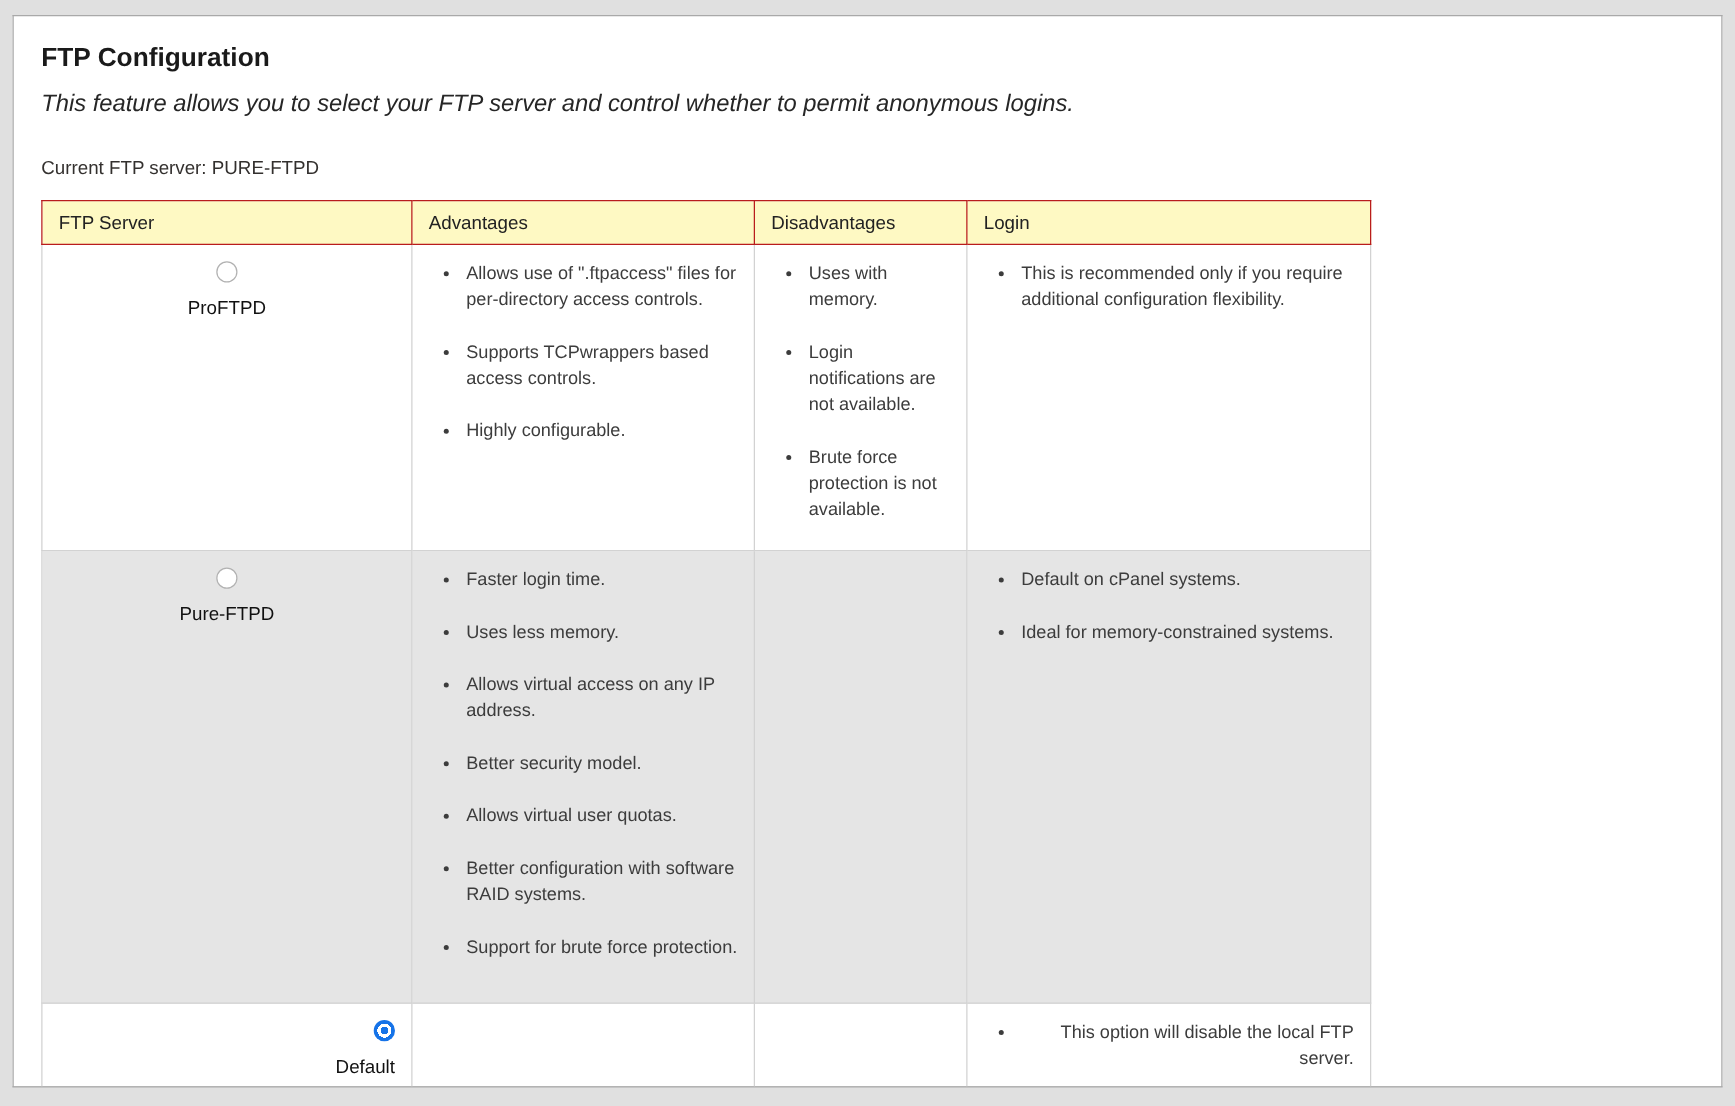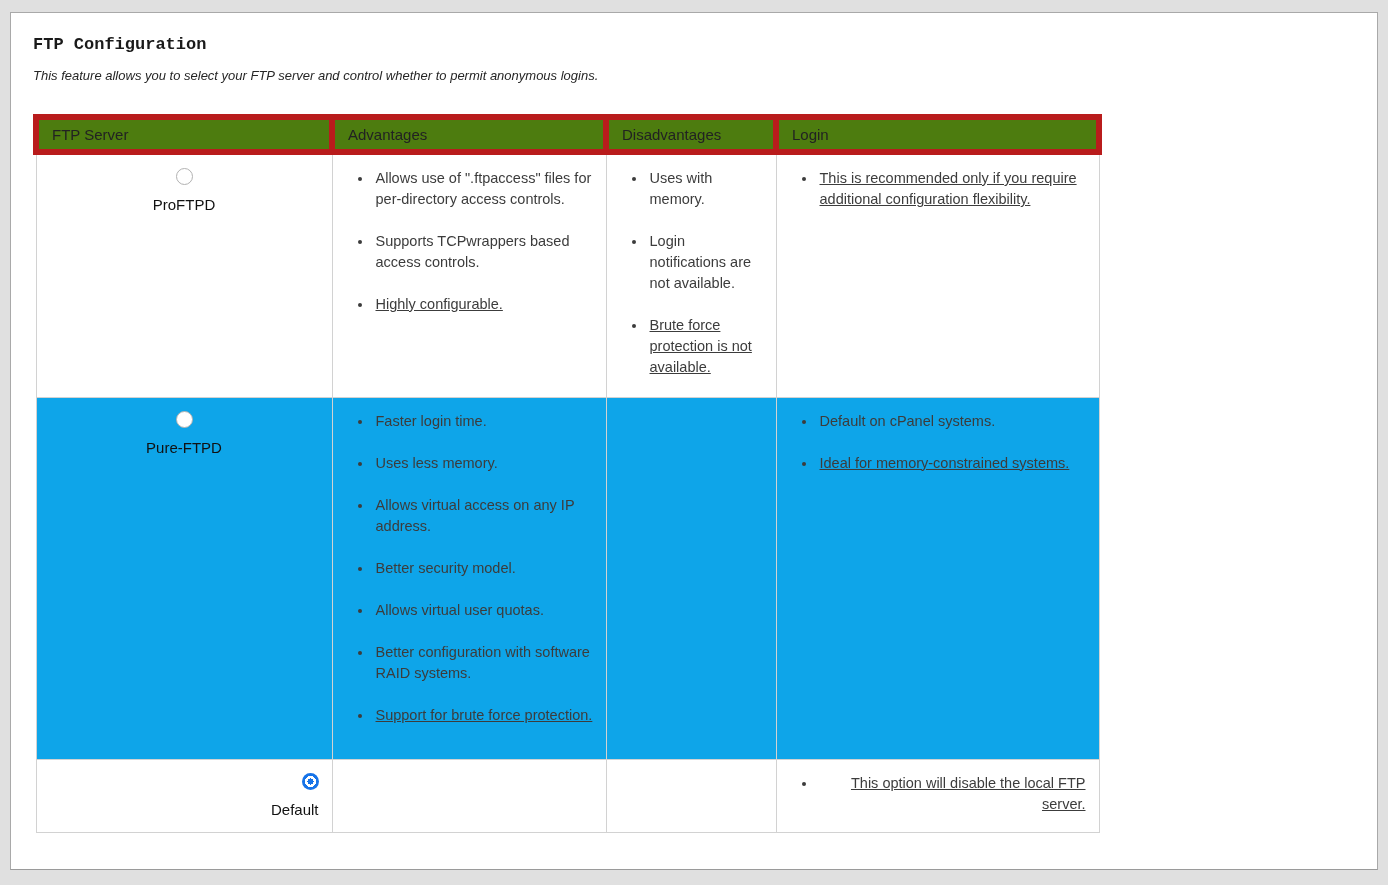--- a/index.html
+++ b/index.html
@@ -18,64 +18,63 @@
     width: 1368px;
     height: 858px;
     box-sizing: border-box;
     background: #ffffff;
     border: 1px solid #a9a9a9;
     border-bottom-color: #9a9a9a;
     padding: 13px 22px 0 22px;
     overflow: hidden;
   }
   .page-title {
-    font-size: 17px;
+    font-size: 21px;
     font-weight: 700;
     color: #1a1a1a;
     margin: 9px 0 14px 0;
-    font-family: Liberation Mono, monospace;
   }
   .page-desc {
     font-style: italic;
-    font-size: 13px;
+    font-size: 19px;
     color: #262626;
     margin: 0 0 31px 0;
   }
   .current-line {
     font-size: 15px;
     color: #33302e;
     margin: 0 0 17px 0;
   }
   table.ftp-table {
     border-collapse: collapse;
     table-layout: fixed;
     width: 1063px;
   }
   table.ftp-table th {
-    background: #4d7c0f;
-    border: 6px solid #b91c1c;
+    background: #fef9c3;
+    border: 1px solid #b91c1c;
     font-weight: 400;
     text-align: left;
     font-size: 15px;
     color: #222222;
     padding: 0 13px;
     height: 35px;
     box-sizing: border-box;
   }
   table.ftp-table td {
     border: 1px solid #d2d2d2;
     vertical-align: top;
     padding: 13px 13px 8px 13px;
     font-size: 14.5px;
     color: #3c3c3c;
     box-sizing: border-box;
     line-height: 21px;
   }
   tbody tr:nth-child(1) td { height: 245px; }
-  tbody tr:nth-child(2) td { height: 362px; background: #0ea5e9; }
+  tbody tr:nth-child(2) td { height: 362px; background: #e5e5e5; }
   tbody tr:nth-child(3) td { height: 73px; text-align: right; }
   td.server-cell {
     vertical-align: middle;
     text-align: center;
   }
   .radio {
     display: inline-block;
     width: 17px;
     height: 17px;
     border-radius: 50%;
@@ -99,28 +98,29 @@
     color: #111111;
   }
   td ul {
     margin: 0;
     padding: 0 0 0 27px;
   }
   td li {
     margin: 0 0 21px 0;
     padding-left: 3px;
   }
-  td li:last-child { margin-bottom: 0; text-decoration: underline; }
+  td li:last-child { margin-bottom: 0; }
 </style>
 </head>
 <body>
 
 <div class="panel">
   <h1 class="page-title">FTP Configuration</h1>
   <p class="page-desc">This feature allows you to select your FTP server and control whether to permit anonymous logins.</p>
+  <p class="current-line"><span>Current FTP server:</span>&nbsp;<span>PURE-FTPD</span></p>
 
   <table class="ftp-table">
     <colgroup>
       <col style="width:296px">
       <col style="width:274px">
       <col style="width:170px">
       <col style="width:323px">
     </colgroup>
     <thead>
       <tr>

